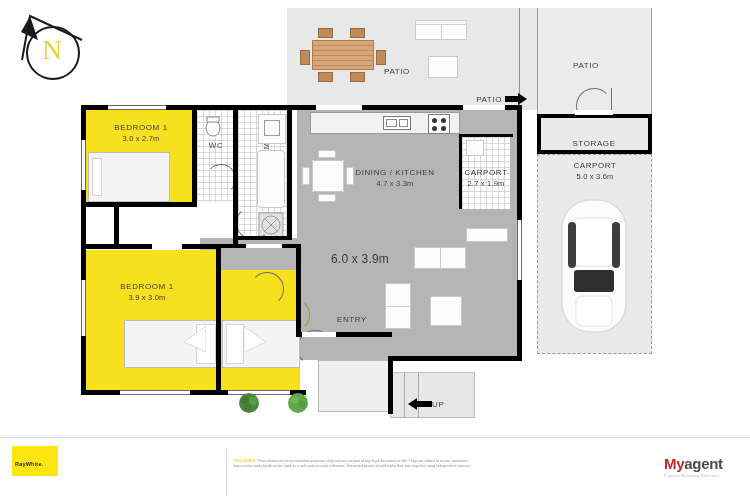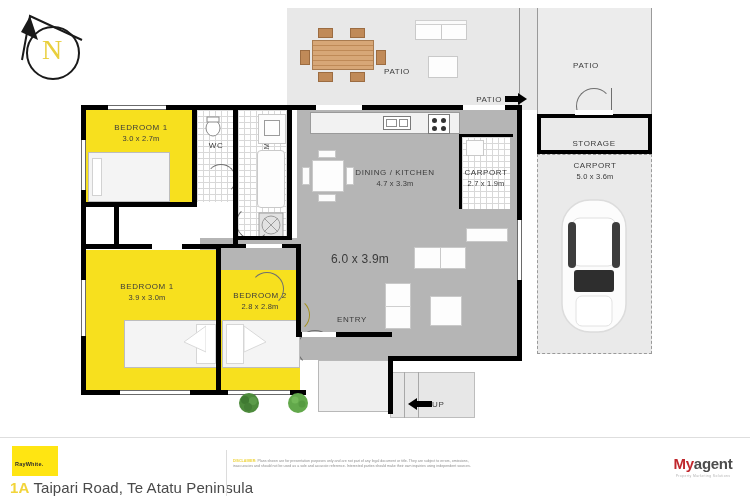--- a/index.html
+++ b/index.html
@@ -42,21 +42,21 @@
   
   .footer-rule{position:absolute;left:0;top:437px;width:750px;height:1px;background:#dedede;}
   .rw-logo{position:absolute;left:12px;top:446px;width:46px;height:30px;background:#ffe512;}
   .rw-logo span{position:absolute;left:3px;top:15px;font-size:5.5px;font-weight:bold;color:#2b2b2b;letter-spacing:.2px;}
   .address{position:absolute;left:10px;top:479px;font-size:15px;color:#4a4a4a;letter-spacing:.1px;}
   .address .num{color:#f2d43a;font-weight:bold;}
   .vdiv{position:absolute;left:226px;top:450px;width:1px;height:46px;background:#dcdcdc;}
   .disclaimer{position:absolute;left:233px;top:459px;width:250px;font-size:3.6px;
               color:#8d8d8d;line-height:5.4px;}
   .disclaimer b{color:#efd43d;}
-  .myagent{position:absolute;right:8px;top:455px;width:78px;text-align:center;}
+  .myagent{position:absolute;right:8px;top:455px;width:78px;text-align:left;}
   .myagent .m1{font-size:15px;color:#c0272d;font-weight:bold;letter-spacing:-.3px;}
   .myagent .m2{font-size:15px;color:#4d4d4d;font-weight:bold;letter-spacing:-.3px;}
   .myagent .tag{font-size:3.4px;color:#b2b2b2;letter-spacing:.4px;margin-top:1px;}
 </style>
 </head>
 <body>
 
 <div id="stage">
 
   <div class="compass">
@@ -204,24 +204,20 @@
     <span>BEDROOM 1</span>
     <span class="dim">3.9 x 3.0m</span>
   </div>
   <div class="furn-grey furn" style="left:124px;top:320px;width:96px;height:48px;"></div>
   <div class="abs" style="left:196px;top:324px;width:20px;height:40px;background:#fff;border:1px solid #d6d6d6;"></div>
   <svg class="abs" style="left:176px;top:322px;" width="30" height="44" viewBox="0 0 30 44">
     <path d="M30 4 L8 20 L30 30 Z" fill="#ffffff" stroke="#d9d9d9"></path>
   </svg>
 
   <div class="abs yellow-room" style="left:220px;top:270px;width:80px;height:120px;"></div>
-  <div class="label" style="left:218px;top:290px;width:84px;">
-    <span>BEDROOM 2</span>
-    <span class="dim">2.8 x 2.8m</span>
-  </div>
   <div class="furn-grey furn" style="left:222px;top:320px;width:78px;height:48px;"></div>
   <div class="abs" style="left:226px;top:324px;width:18px;height:40px;background:#fff;border:1px solid #d6d6d6;"></div>
   <svg class="abs" style="left:244px;top:322px;" width="30" height="44" viewBox="0 0 30 44">
     <path d="M0 4 L22 20 L0 30 Z" fill="#ffffff" stroke="#d9d9d9"></path>
   </svg>
   <div class="door-arc" style="left:250px;top:272px;width:34px;height:34px;border-color:#6f6f6f #6f6f6f transparent transparent;"></div>
   <div class="door-arc" style="left:276px;top:298px;width:34px;height:34px;border-color:transparent #a38f1c transparent transparent;"></div>
 
   <div class="abs tile-room" style="left:197px;top:110px;width:38px;height:92px;"></div>
   <div class="label" style="left:198px;top:140px;width:36px;">
@@ -304,24 +300,20 @@
     <circle cx="10" cy="10" r="3.5" fill="#72b858"></circle>
     <circle cx="17" cy="14" r="3.5" fill="#569b41"></circle>
   </svg>
 
   <div class="footer-rule"></div>
 
   <div class="rw-logo">
     <span>RayWhite.</span>
   </div>
 
-  <div class="address">
-    <span class="num">1A</span>
-    <span>Taipari Road, Te Atatu Peninsula</span>
-  </div>
 
   <div class="vdiv"></div>
 
   <div class="disclaimer">
     <b>DISCLAIMER:</b>
     <span>Plans shown are for presentation purposes only and are not part of any legal document or title. They are subject to errors, omissions, inaccuracies and should not be used as a sole and accurate reference. Interested parties should make their own inquiries using independent sources.</span>
   </div>
 
   <div class="myagent">
     <span class="m1">My</span><span class="m2">agent</span>

